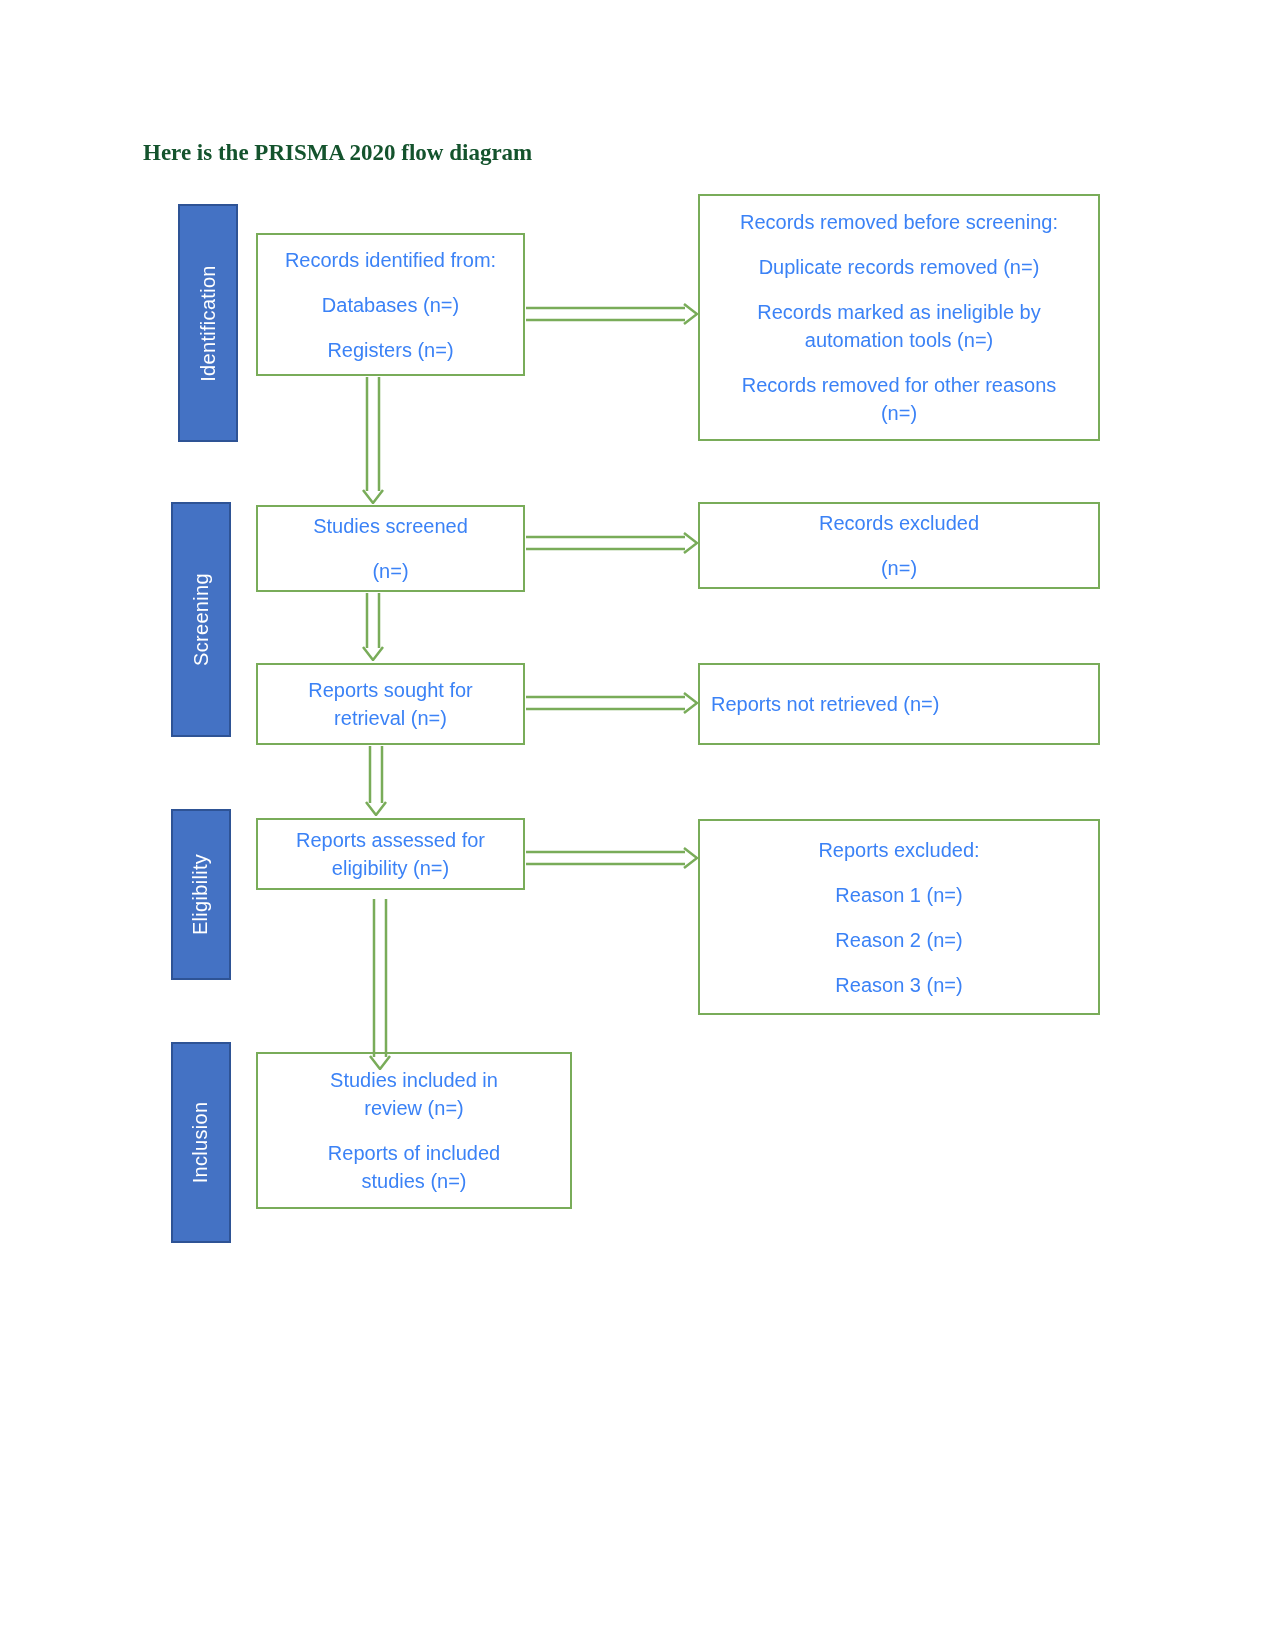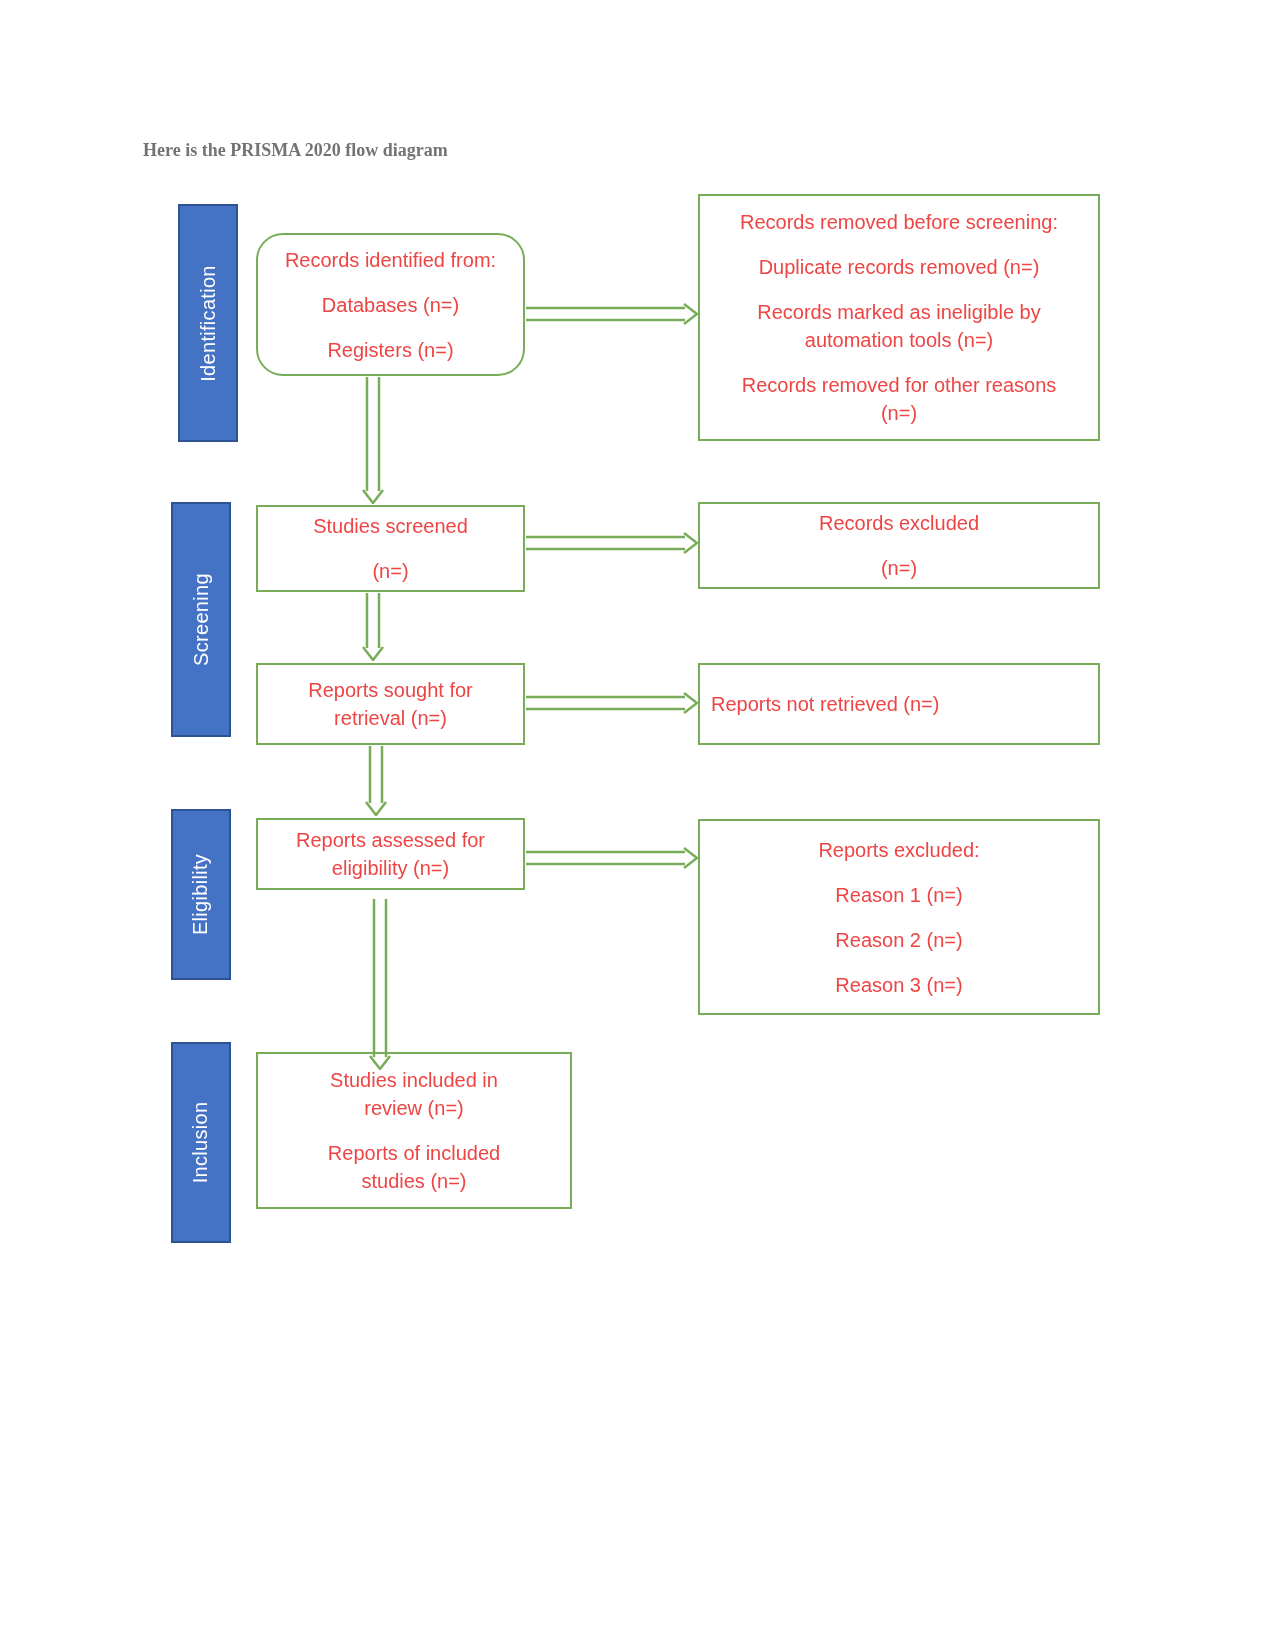--- a/index.html
+++ b/index.html
@@ -10,22 +10,22 @@
     background:#ffffff;
     font-family:"Liberation Sans", sans-serif;
     color:#262626;
     overflow:hidden;
   }
   .title{
     position:absolute;
     left:143px; top:140px;
     font-family:"Liberation Serif", serif;
     font-weight:bold;
-    font-size:18px;
-    color:#737373;
+    font-size:23px;
+    color:#14532d;
     white-space:nowrap;
   }
   .bluebar{
     position:absolute;
     background:#4472C4;
     border:2px solid #2e5395;
     box-sizing:border-box;
     display:flex;
     align-items:center;
     justify-content:center;
@@ -42,21 +42,21 @@
     background:#ffffff;
     border:2.5px solid #79AC59;
     box-sizing:border-box;
     display:flex;
     flex-direction:column;
     align-items:center;
     justify-content:center;
     text-align:center;
     font-size:20px;
     line-height:28px;
-    color:#ef4444;
+    color:#3b82f6;
   }
   .gbox p{margin:0 0 17px 0;}
   .gbox p:last-child{margin-bottom:0;}
   .gbox.leftalign{align-items:flex-start;text-align:left;padding-left:11px;}
   .narrow{max-width:210px;}
   .w345{max-width:345px;}
   .arrow{position:absolute;}
   .arrow path{stroke:#79AC59;stroke-width:2.5;fill:none;}
 </style>
 </head>
@@ -72,21 +72,21 @@
   <div class="bluebar" style="left:171px;top:502px;width:60px;height:235px;">
     <span class="vlabel">Screening</span>
   </div>
   <div class="bluebar" style="left:171px;top:809px;width:60px;height:171px;">
     <span class="vlabel">Eligibility</span>
   </div>
   <div class="bluebar" style="left:171px;top:1042px;width:60px;height:201px;">
     <span class="vlabel">Inclusion</span>
   </div>
 
-  <div class="gbox" style="left:256px;top:233px;width:269px;height:143px;border-radius:27px;">
+  <div class="gbox" style="left:256px;top:233px;width:269px;height:143px;">
     <p>Records identified from:</p>
     <p>Databases (n=)</p>
     <p>Registers (n=)</p>
   </div>
 
   <div class="gbox" style="left:256px;top:505px;width:269px;height:87px;">
     <p>Studies screened</p>
     <p>(n=)</p>
   </div>
 

